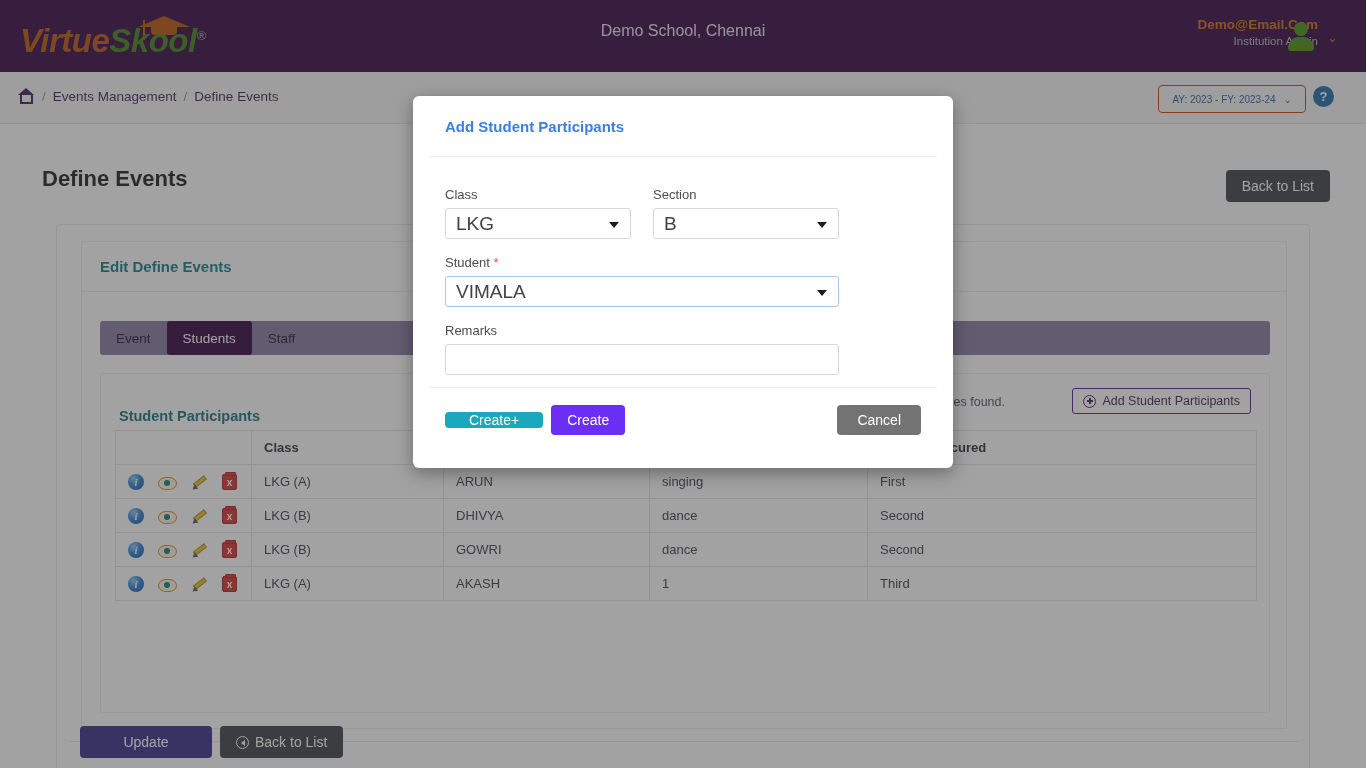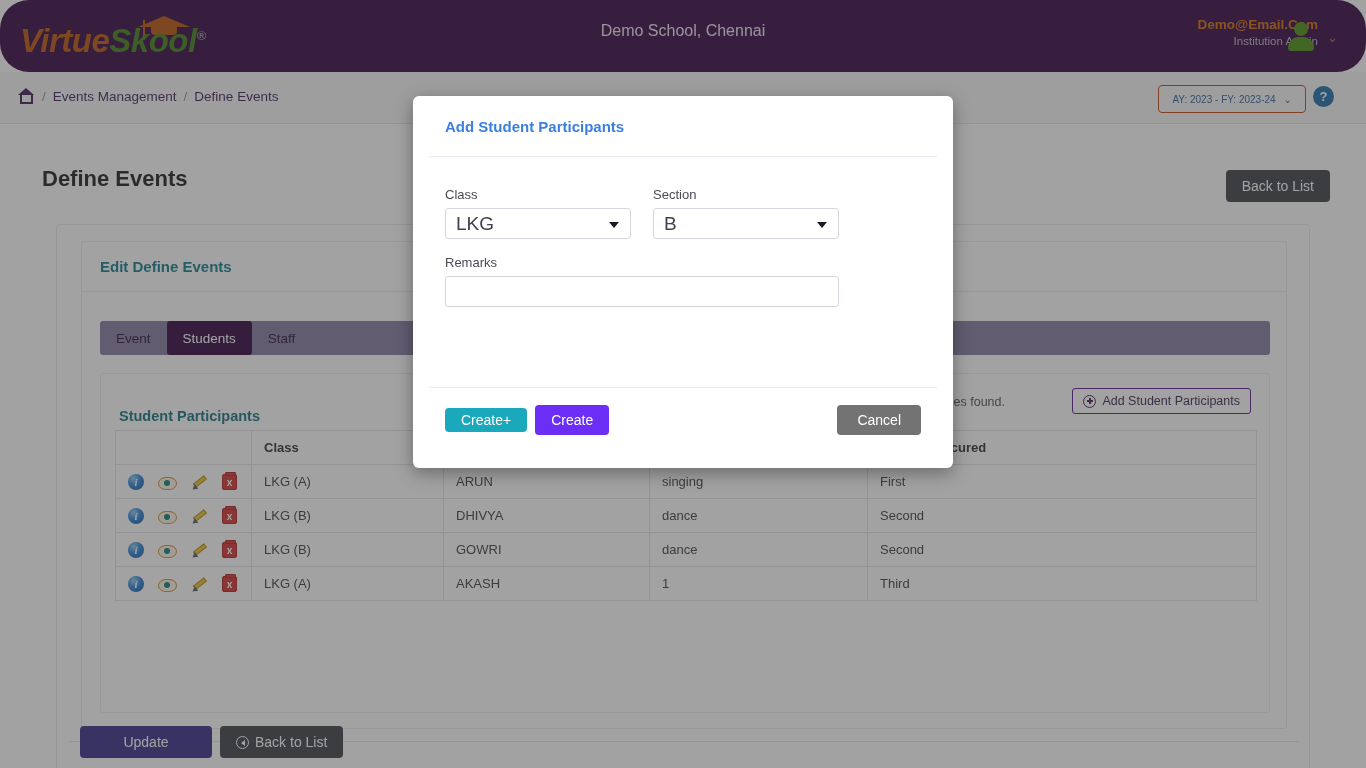--- a/index.html
+++ b/index.html
@@ -16,21 +16,20 @@
   
   .topbar {
     position: absolute;
     top: 0; left: 0;
     width: 1366px;
     height: 72px;
     background: #33004d;
     background: #320340;
     display: flex;
     align-items: center;
-    border-radius: 29px;
   }
   .logo-wrap {
     position: absolute;
     left: 20px;
     top: 8px;
     width: 240px;
     height: 56px;
   }
   .logo-text {
     font-size: 33px;
@@ -580,22 +579,22 @@
     top: 292px;
     width: 508px;
     height: 64px;
     padding: 0 16px;
     display: flex;
     align-items: center;
   }
   .btn-create-plus {
     background: #1aa8bd;
     color: #ffffff;
-    height: 24px;
-    padding: 0 16px;
+    height: 16px;
+    padding: 0 24px;
   }
   .btn-create {
     background: #6b2ef5;
     color: #ffffff;
     height: 30px;
     padding: 0 16px;
     margin-left: 8px;
   }
   .btn-cancel {
     background: #737373;
@@ -784,20 +783,27 @@
       </div>
       <div class="fld-section">
         <label class="field-label">Section</label>
         <div class="sel">
           <span>B</span>
           <span class="caret-tri"></span>
         </div>
       </div>
     </div>
     <div class="fld-wide">
+      <label class="field-label"><span>Student</span> <span class="req">*</span></label>
+      <div class="sel focused">
+        <span>VIMALA</span>
+        <span class="caret-tri"></span>
+      </div>
+    </div>
+    <div class="fld-wide">
       <label class="field-label">Remarks</label>
       <input class="txt" type="text" value="" style="">
     </div>
   </div>
   <div class="modal-foot">
     <button class="btn btn-create-plus">Create+</button>
     <button class="btn btn-create">Create</button>
     <button class="btn btn-cancel">Cancel</button>
   </div>
 </div>

